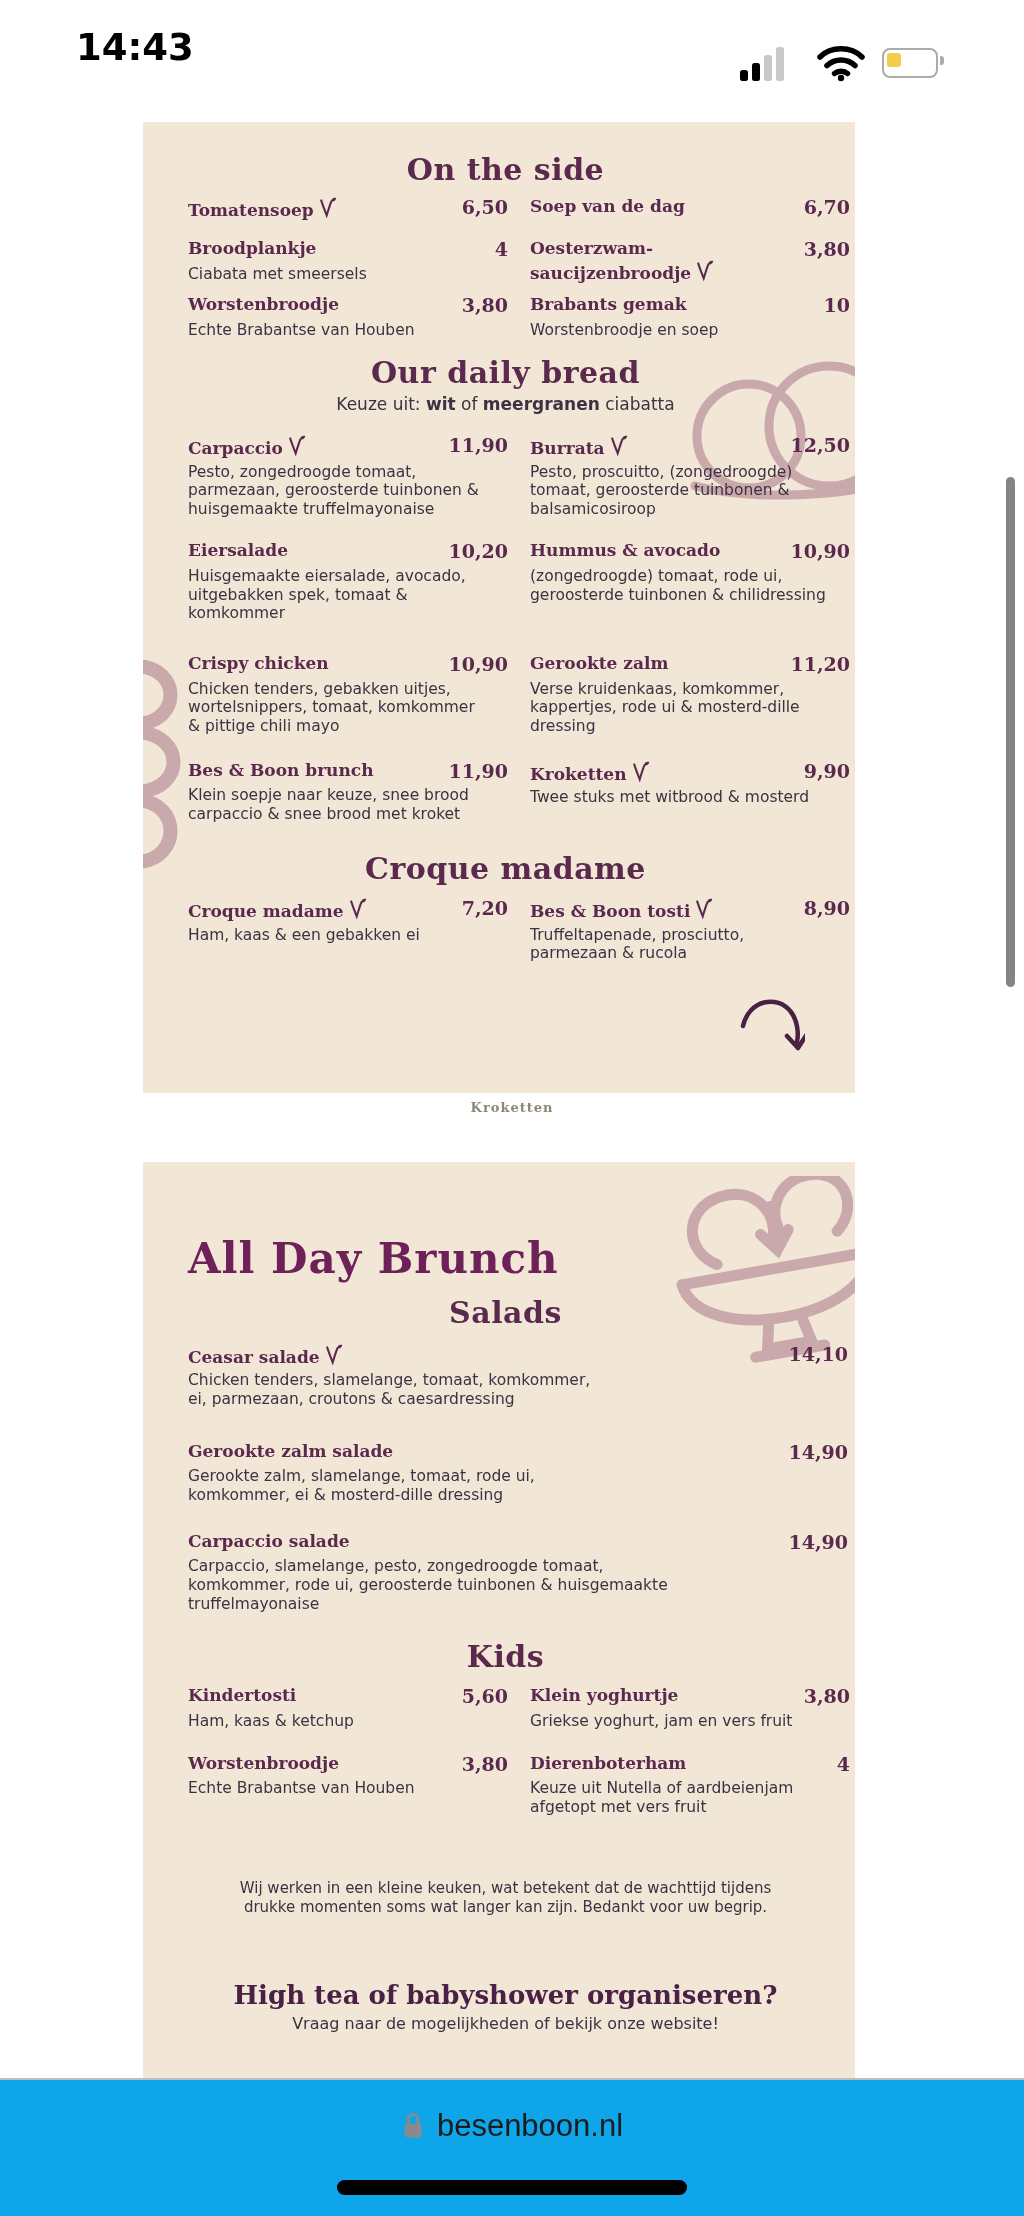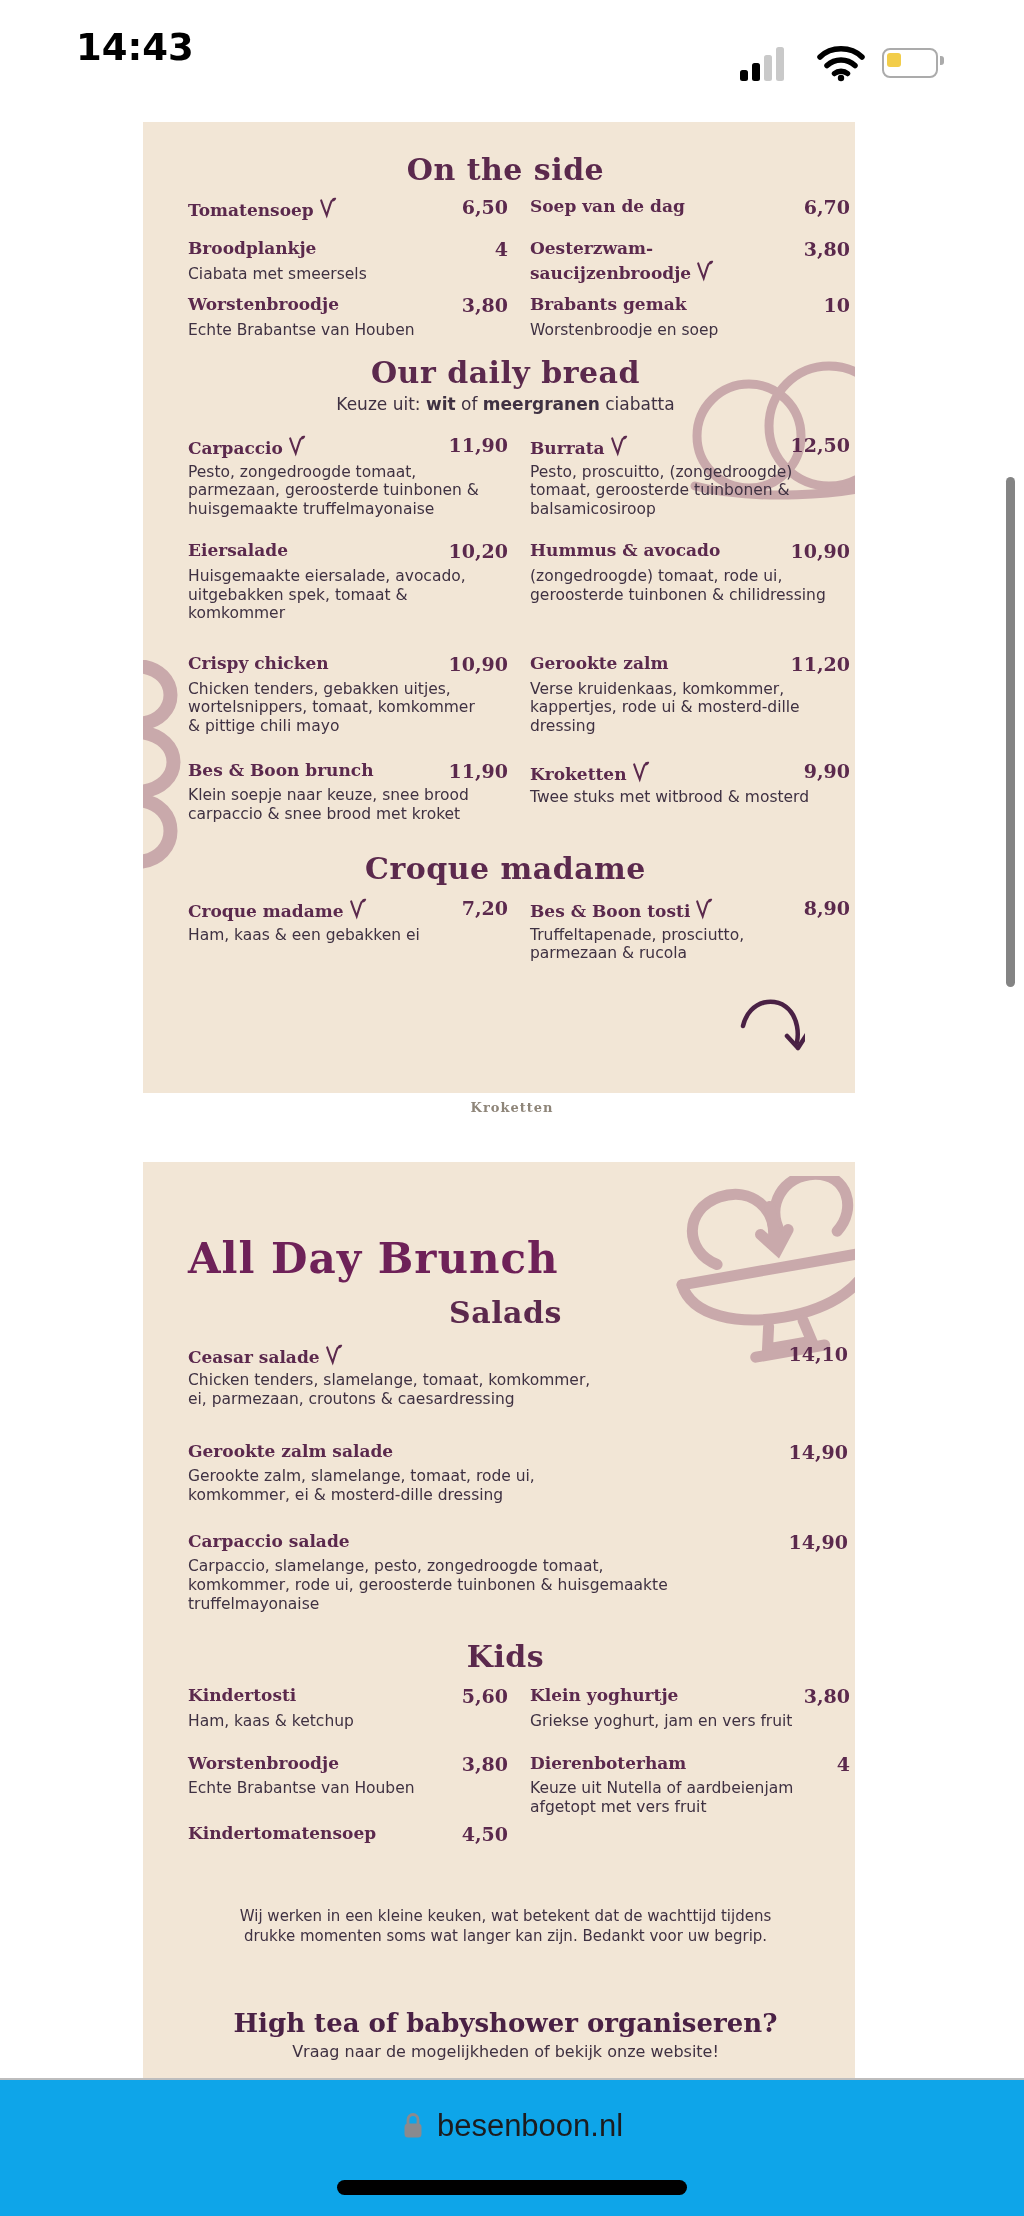--- a/index.html
+++ b/index.html
@@ -322,29 +322,20 @@
     </div>
     <div class="cell">
       <div class="nm">
           <span class="n">Dierenboterham</span>
         <span class="p">4</span>
         </div>
       <div class="d" style="max-width:280px;">Keuze uit Nutella of aardbeienjam afgetopt met vers fruit</div>
     </div>
   </div>
 
-  <div class="row" style="margin-top:6px;">
-    <div class="cell">
-      <div class="nm">
-          <span class="n">Kindertomatensoep</span>
-        <span class="p">4,50</span>
-        </div>
-    </div>
-    <div class="cell"></div>
-  </div>
 
   <div class="center" style="margin-top:62px;font-size:15px;color:#3f3142;line-height:1.3;margin-left:auto;margin-right:auto;max-width:560px;">Wij werken in een kleine keuken, wat betekent dat de wachttijd tijdens drukke momenten soms wat langer kan zijn. Bedankt voor uw begrip.</div>
 
   <div class="center" style="margin-top:62px;font-family:'DejaVu Serif',serif;font-weight:700;font-size:26px;color:#4a2145;">High tea of babyshower organiseren?</div>
   <div class="center" style="margin-top:4px;font-size:16px;color:#3f3142;">Vraag naar de mogelijkheden of bekijk onze website!</div>
 </div>
 
 <div class="abs scrollbar"></div>
 
 <div class="abs bbar">

